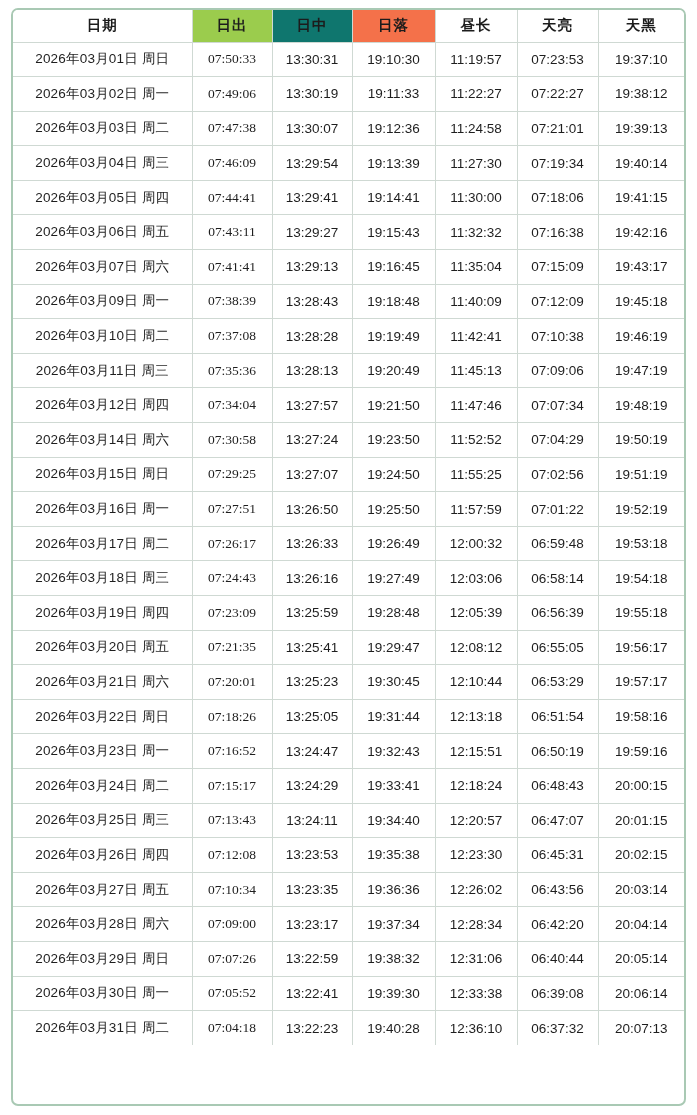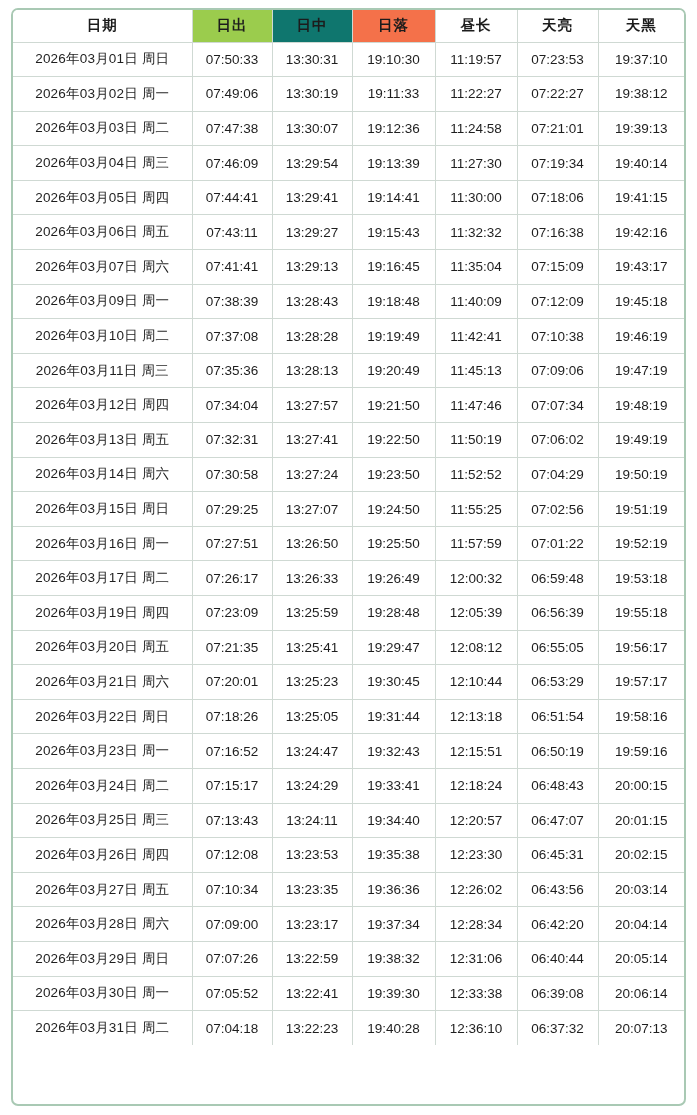--- a/index.html
+++ b/index.html
@@ -74,20 +74,21 @@
   }
   td.d-date {
     font-size: 13.5px;
     letter-spacing: 0.2px;
     margin-top: 28px;
   }
   td.d-rise {
     background: #dbe9b7;
     color: #1d2a12;
     font-weight: 500;
+    font-family: Liberation Serif, serif;
   }
   td.d-noon {
     background: #fbeda9;
     color: #2a2410;
     font-weight: 500;
   }
   td.d-set {
     background: #f6b5a2;
     color: #3a1b12;
     font-weight: 500;
@@ -222,29 +223,20 @@
           <tr>
             <td class="d-date">2026年03月12日 周四</td>
             <td class="d-rise">07:34:04</td>
             <td class="d-noon">13:27:57</td>
             <td class="d-set">19:21:50</td>
             <td class="d-len">11:47:46</td>
             <td class="d-dawn">07:07:34</td>
             <td class="d-dusk">19:48:19</td>
           </tr>
           <tr>
-            <td class="d-date">2026年03月13日 周五</td>
-            <td class="d-rise">07:32:31</td>
-            <td class="d-noon">13:27:41</td>
-            <td class="d-set">19:22:50</td>
-            <td class="d-len">11:50:19</td>
-            <td class="d-dawn">07:06:02</td>
-            <td class="d-dusk">19:49:19</td>
-          </tr>
-          <tr>
             <td class="d-date">2026年03月14日 周六</td>
             <td class="d-rise">07:30:58</td>
             <td class="d-noon">13:27:24</td>
             <td class="d-set">19:23:50</td>
             <td class="d-len">11:52:52</td>
             <td class="d-dawn">07:04:29</td>
             <td class="d-dusk">19:50:19</td>
           </tr>
           <tr>
             <td class="d-date">2026年03月15日 周日</td>
@@ -267,20 +259,29 @@
           <tr>
             <td class="d-date">2026年03月17日 周二</td>
             <td class="d-rise">07:26:17</td>
             <td class="d-noon">13:26:33</td>
             <td class="d-set">19:26:49</td>
             <td class="d-len">12:00:32</td>
             <td class="d-dawn">06:59:48</td>
             <td class="d-dusk">19:53:18</td>
           </tr>
           <tr>
+            <td class="d-date">2026年03月18日 周三</td>
+            <td class="d-rise">07:24:43</td>
+            <td class="d-noon">13:26:16</td>
+            <td class="d-set">19:27:49</td>
+            <td class="d-len">12:03:06</td>
+            <td class="d-dawn">06:58:14</td>
+            <td class="d-dusk">19:54:18</td>
+          </tr>
+          <tr>
             <td class="d-date">2026年03月19日 周四</td>
             <td class="d-rise">07:23:09</td>
             <td class="d-noon">13:25:59</td>
             <td class="d-set">19:28:48</td>
             <td class="d-len">12:05:39</td>
             <td class="d-dawn">06:56:39</td>
             <td class="d-dusk">19:55:18</td>
           </tr>
           <tr>
             <td class="d-date">2026年03月20日 周五</td>

